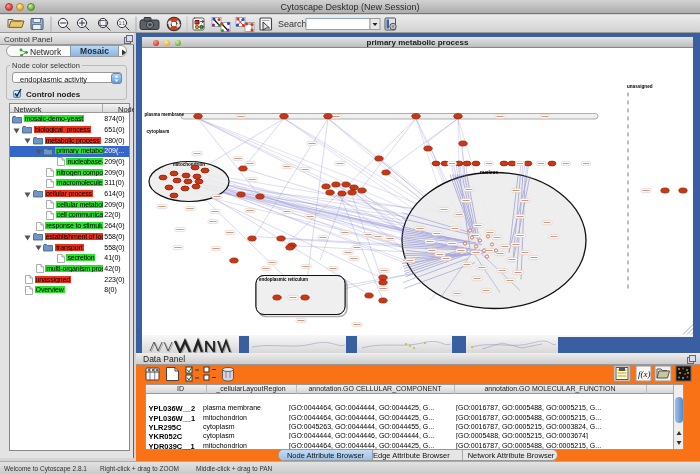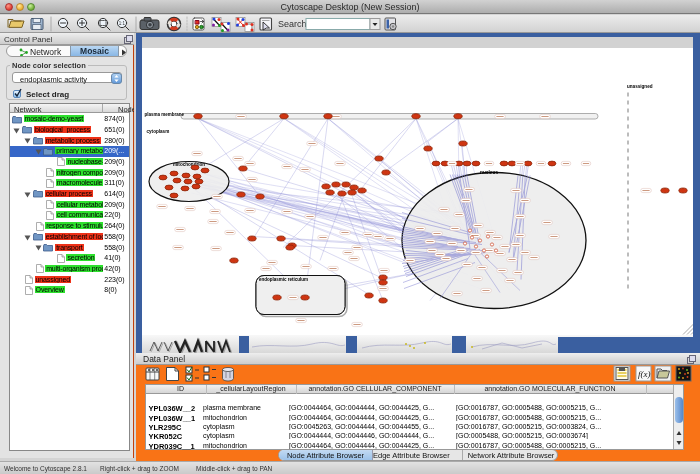--- a/index.html
+++ b/index.html
@@ -120,42 +120,42 @@
       </svg>
    <div class="abs" style="left:23px;top:1px;font-size:8.5px;color:#222">Network</div>
    <div class="abs" style="left:63px;top:0;width:48px;height:12px;background:linear-gradient(180deg,#b9d7f3,#7fb0e2);border-left:1px solid #8899aa;text-align:center;font-size:8.5px;font-weight:bold;color:#1a2a3a">Mosaic</div>
    <div class="abs" style="left:111px;top:0;width:10px;height:12px;border-left:1px solid #8899aa"></div>
    <svg class="abs" style="left:114px;top:3px" width="6" height="7">
         <path d="M1 0.5 L5.5 3.5 L1 6.5 Z" fill="#333"></path>
       </svg>
  </div>
 
  <div class="abs" style="left:6px;top:32px;width:121px;height:35px;border:1px solid #bbb;border-radius:3px"></div>
- <div class="abs" style="left:10px;top:27.5px;background:#e3e3e3;padding:0 2px;font-size:7.5px;font-weight:bold;color:#333">Node color selection</div>
+ <div class="abs" style="left:10px;top:27.5px;background:#e3e3e3;padding:0 2px;font-size:7.5px;font-weight:normal;color:#333">Node color selection</div>
 
  <div class="abs" style="left:12px;top:39px;width:110px;height:11px;background:#fff;border:1px solid #999;border-radius:3px">
    <div class="abs" style="left:7px;top:1.5px;font-size:7.5px;color:#111">endoplasmic activity</div>
    <svg class="abs" style="left:98px;top:-0.5px" width="11" height="11">
      <rect x="0.5" y="0.5" width="10" height="10" rx="2.5" fill="url(#stpg)" stroke="#6888aa"></rect>
      <defs>
           <linearGradient id="stpg" x1="0" y1="0" x2="0" y2="1">
             <stop offset="0" stop-color="#b4d4f4"></stop>
             <stop offset="1" stop-color="#5f97d8"></stop>
           </linearGradient>
         </defs>
      <path d="M5.5 2 L7.6 4.4 L3.4 4.4 Z" fill="#fff"></path>
         <path d="M5.5 9 L7.6 6.6 L3.4 6.6 Z" fill="#fff"></path>
    </svg>
  </div>
 
  <div class="abs" style="left:13px;top:57px;width:8px;height:8px;background:linear-gradient(180deg,#e8f4fe,#90c2ee);border:1px solid #5a88bb;border-radius:2px"></div>
  <svg class="abs" style="left:13px;top:53px" width="12" height="13">
       <path d="M2 7.5 L4 10 L8 3" stroke="#15253a" stroke-width="1.4" fill="none"></path>
     </svg>
- <div class="abs" style="left:26px;top:56.5px;font-size:8px;font-weight:bold;color:#222">Select drag</div>
+ <div class="abs" style="left:26px;top:56.5px;font-size:8px;font-weight:bold;color:#222">Control nodes</div>
 <div class="abs" style="left:9px;top:70px;width:121px;height:348px;background:#fff;border:1px solid #888">
       <div class="abs" style="left:0;top:0;width:119px;height:9px;background:linear-gradient(180deg,#f4f4f4,#d8d8d8);border-bottom:1px solid #999">
         <span class="abs" style="left:4px;top:0.5px;font-size:7.5px;color:#222">Network</span>
         <span class="abs" style="left:108px;top:0.5px;font-size:7.5px;color:#222">Nodes</span>
         <span class="abs" style="left:92px;top:0;width:1px;height:9px;background:#aaa"></span>
       </div>
       <div class="abs" style="left:0;top:10.0px;width:119px;height:10.7px;">
         <svg class="abs" style="left:1.5px;top:1.5px" width="10" height="8">
           <path d="M0.5 2 L0.5 7 L9.5 7 L9.5 1.5 L4.5 1.5 L3.5 0.5 L1 0.5 Z" fill="#7096c4" stroke="#3c5c8c" stroke-width="0.8"></path>
         </svg>
@@ -302,20 +302,26 @@
         <span class="abs" style="left:24.6px;top:1.2px;max-width:68.9px;overflow:hidden;white-space:nowrap;background:#2ee02e;font-size:7px;letter-spacing:-0.15px;color:#000;padding:0 1px">Overview</span>
         <span class="abs" style="left:94.3px;top:1.2px;font-size:7px;color:#000">8(0)</span>
       </div>
     </div>
   </div>
 <div class="abs" style="left:134px;top:33px;width:566px;height:320px;background:#d2d2d2"></div>
 <div class="abs" style="left:136px;top:33px;width:564px;height:320px">
  <div class="abs" style="left:0;top:0;width:564px;height:4px;background:#3a5fa0"></div>
  <div class="abs" style="left:0;top:0;width:6px;height:320px;background:#3a5fa0"></div>
  <div class="abs" style="left:557px;top:0;width:7px;height:320px;background:#3a5fa0"></div>
+ <div class="abs" style="left:6px;top:4px;width:551px;height:11px;background:linear-gradient(180deg,#e4e4e4,#bdbdbd);border-bottom:1px solid #888">
+  <div class="abs" style="left:11px;top:2.5px;width:6px;height:6px;border-radius:50%;background:radial-gradient(circle at 35% 30%,#ff9a8a,#e4473a 60%,#b02020)"></div>
+  <div class="abs" style="left:22px;top:2.5px;width:6px;height:6px;border-radius:50%;background:radial-gradient(circle at 35% 30%,#ffe9a0,#f0b73e 60%,#c88a10)"></div>
+  <div class="abs" style="left:33px;top:2.5px;width:6px;height:6px;border-radius:50%;background:radial-gradient(circle at 35% 30%,#cdf0a0,#7cb842 60%,#4f8a1f)"></div>
+  <div class="abs" style="left:0;top:1px;width:551px;text-align:center;font-size:8px;font-weight:bold;color:#222">primary metabolic process</div>
+ </div>
 </div>
 <svg class="abs" style="left:142px;top:47.5px;background:#fff" width="551" height="287" viewBox="142 47.5 551 287">
     <g stroke="#9292d8" fill="none">
       <line x1="194.5" y1="171.6" x2="470.0" y2="218.0" stroke-width="0.7" opacity="0.42"></line>
       <line x1="182.8" y1="175.9" x2="475.0" y2="238.0" stroke-width="0.7" opacity="0.42"></line>
       <line x1="197.6" y1="185.9" x2="480.0" y2="246.0" stroke-width="0.7" opacity="0.42"></line>
       <line x1="202.5" y1="172.9" x2="485.0" y2="252.0" stroke-width="0.7" opacity="0.42"></line>
       <line x1="187.5" y1="171.7" x2="472.0" y2="262.0" stroke-width="0.7" opacity="0.42"></line>
       <line x1="181.0" y1="182.1" x2="466.0" y2="247.0" stroke-width="0.7" opacity="0.42"></line>
       <line x1="174.8" y1="175.4" x2="490.0" y2="228.0" stroke-width="0.7" opacity="0.42"></line>

